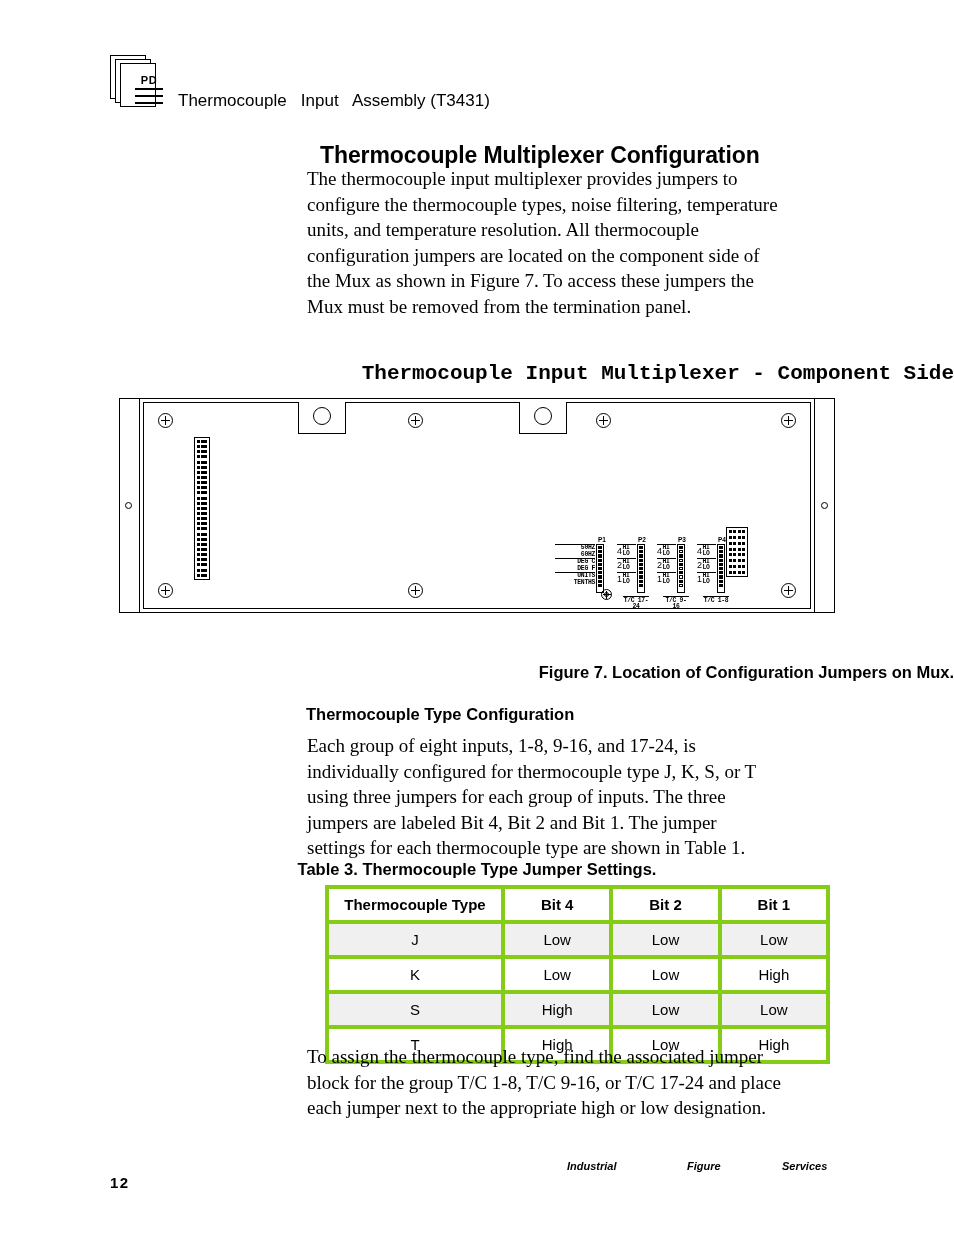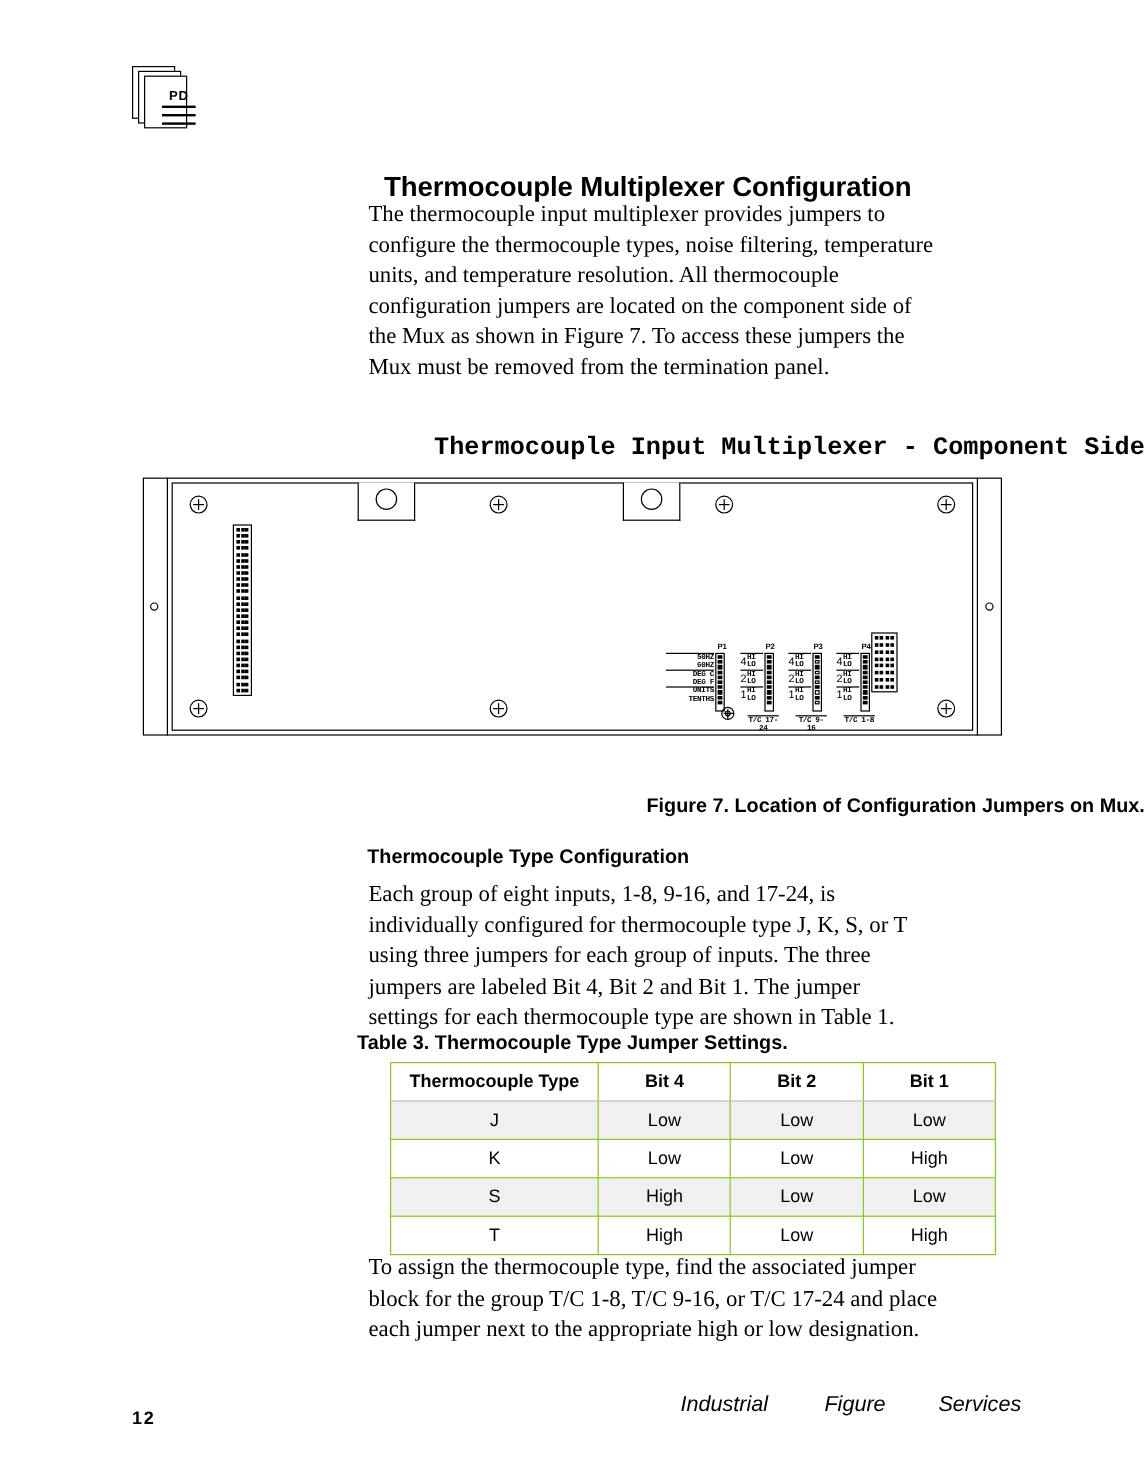--- a/index.html
+++ b/index.html
@@ -336,21 +336,21 @@
     position: absolute;
     left: 325px;
     top: 885px;
     width: 505px;
     border-collapse: collapse;
     font-family: "Liberation Sans", sans-serif;
     font-size: 15px;
     border: 1px solid #bdbdbd;
   }
   #jumper-table th, #jumper-table td {
-    border: 1px solid #84cc16;
+    border: 4px solid #84cc16;
     padding: 7px 6px;
     text-align: center;
     height: 14px;
   }
   #jumper-table thead th {
     font-weight: 700;
     background: #ffffff;
     border-bottom: 1px solid #bdbdbd;
   }
   #jumper-table tbody tr.shaded td { background: #f0f0f0; }
@@ -368,42 +368,43 @@
   #footer-page-number {
     position: absolute;
     left: 0; top: 16px;
     font-size: 15px;
     font-weight: 700;
     letter-spacing: 1.5px;
   }
   .footer-word {
     position: absolute;
     top: 2px;
-    font-size: 18px;
+    font-size: 11px;
     font-style: italic;
-    font-weight: 400;
+    font-weight: 700;
   }
   #footer-industrial { left: 457px; }
   #footer-control    { left: 577px; }
   #footer-services   { left: 672px; }
 </style>
 </head>
 <body>
 
 <div id="page-header">
   <div class="doc-icon">
     <div class="sheet s1"></div>
     <div class="sheet s2"></div>
     <div class="sheet s3">
       <div class="pd-text">PD</div>
       <div class="rule r1"></div>
       <div class="rule r2"></div>
       <div class="rule r3"></div>
     </div>
   </div>
+  <div id="header-title">Thermocouple   Input   Assembly (T3431)</div>
 </div>
 
 <div class="h1" id="sec-title">Thermocouple Multiplexer Configuration</div>
 <div class="body-par" id="intro-par">The thermocouple input multiplexer provides jumpers to
 configure the thermocouple types, noise filtering, temperature
 units, and temperature resolution.  All thermocouple
 configuration jumpers are located on the component side of
 the Mux as shown in Figure 7.  To access these jumpers the
 Mux must be removed from the termination panel.</div>
 

